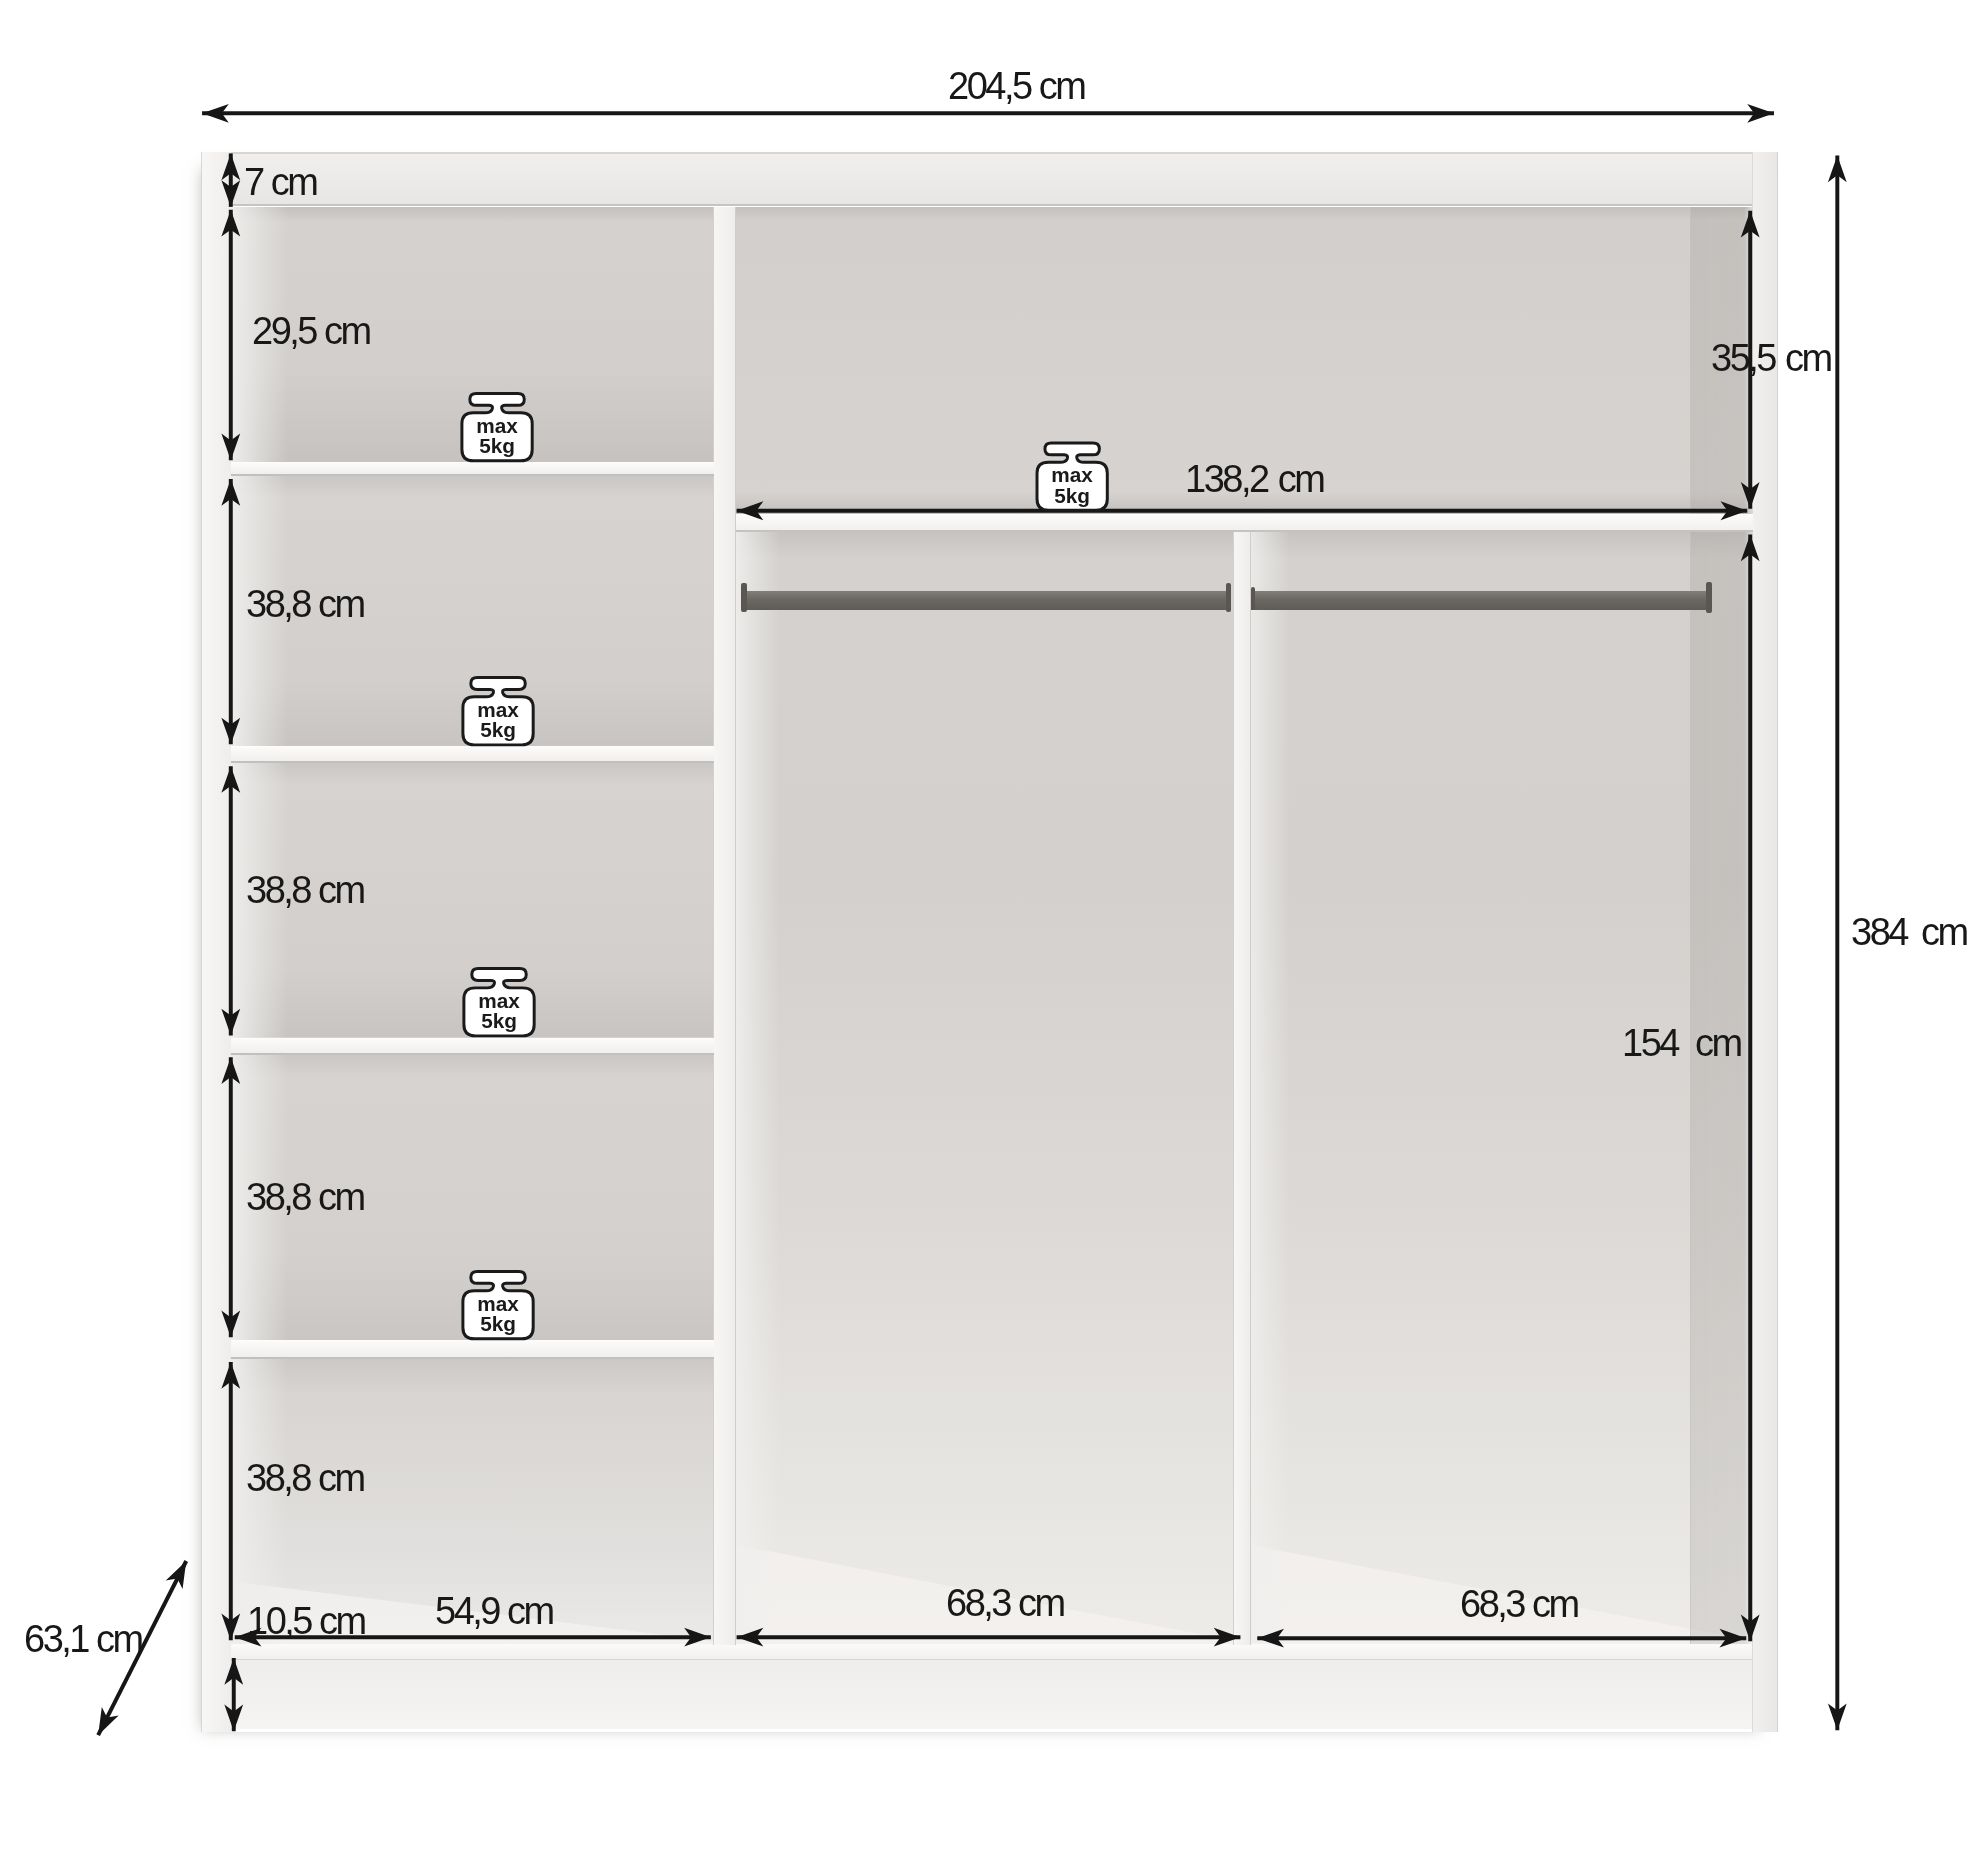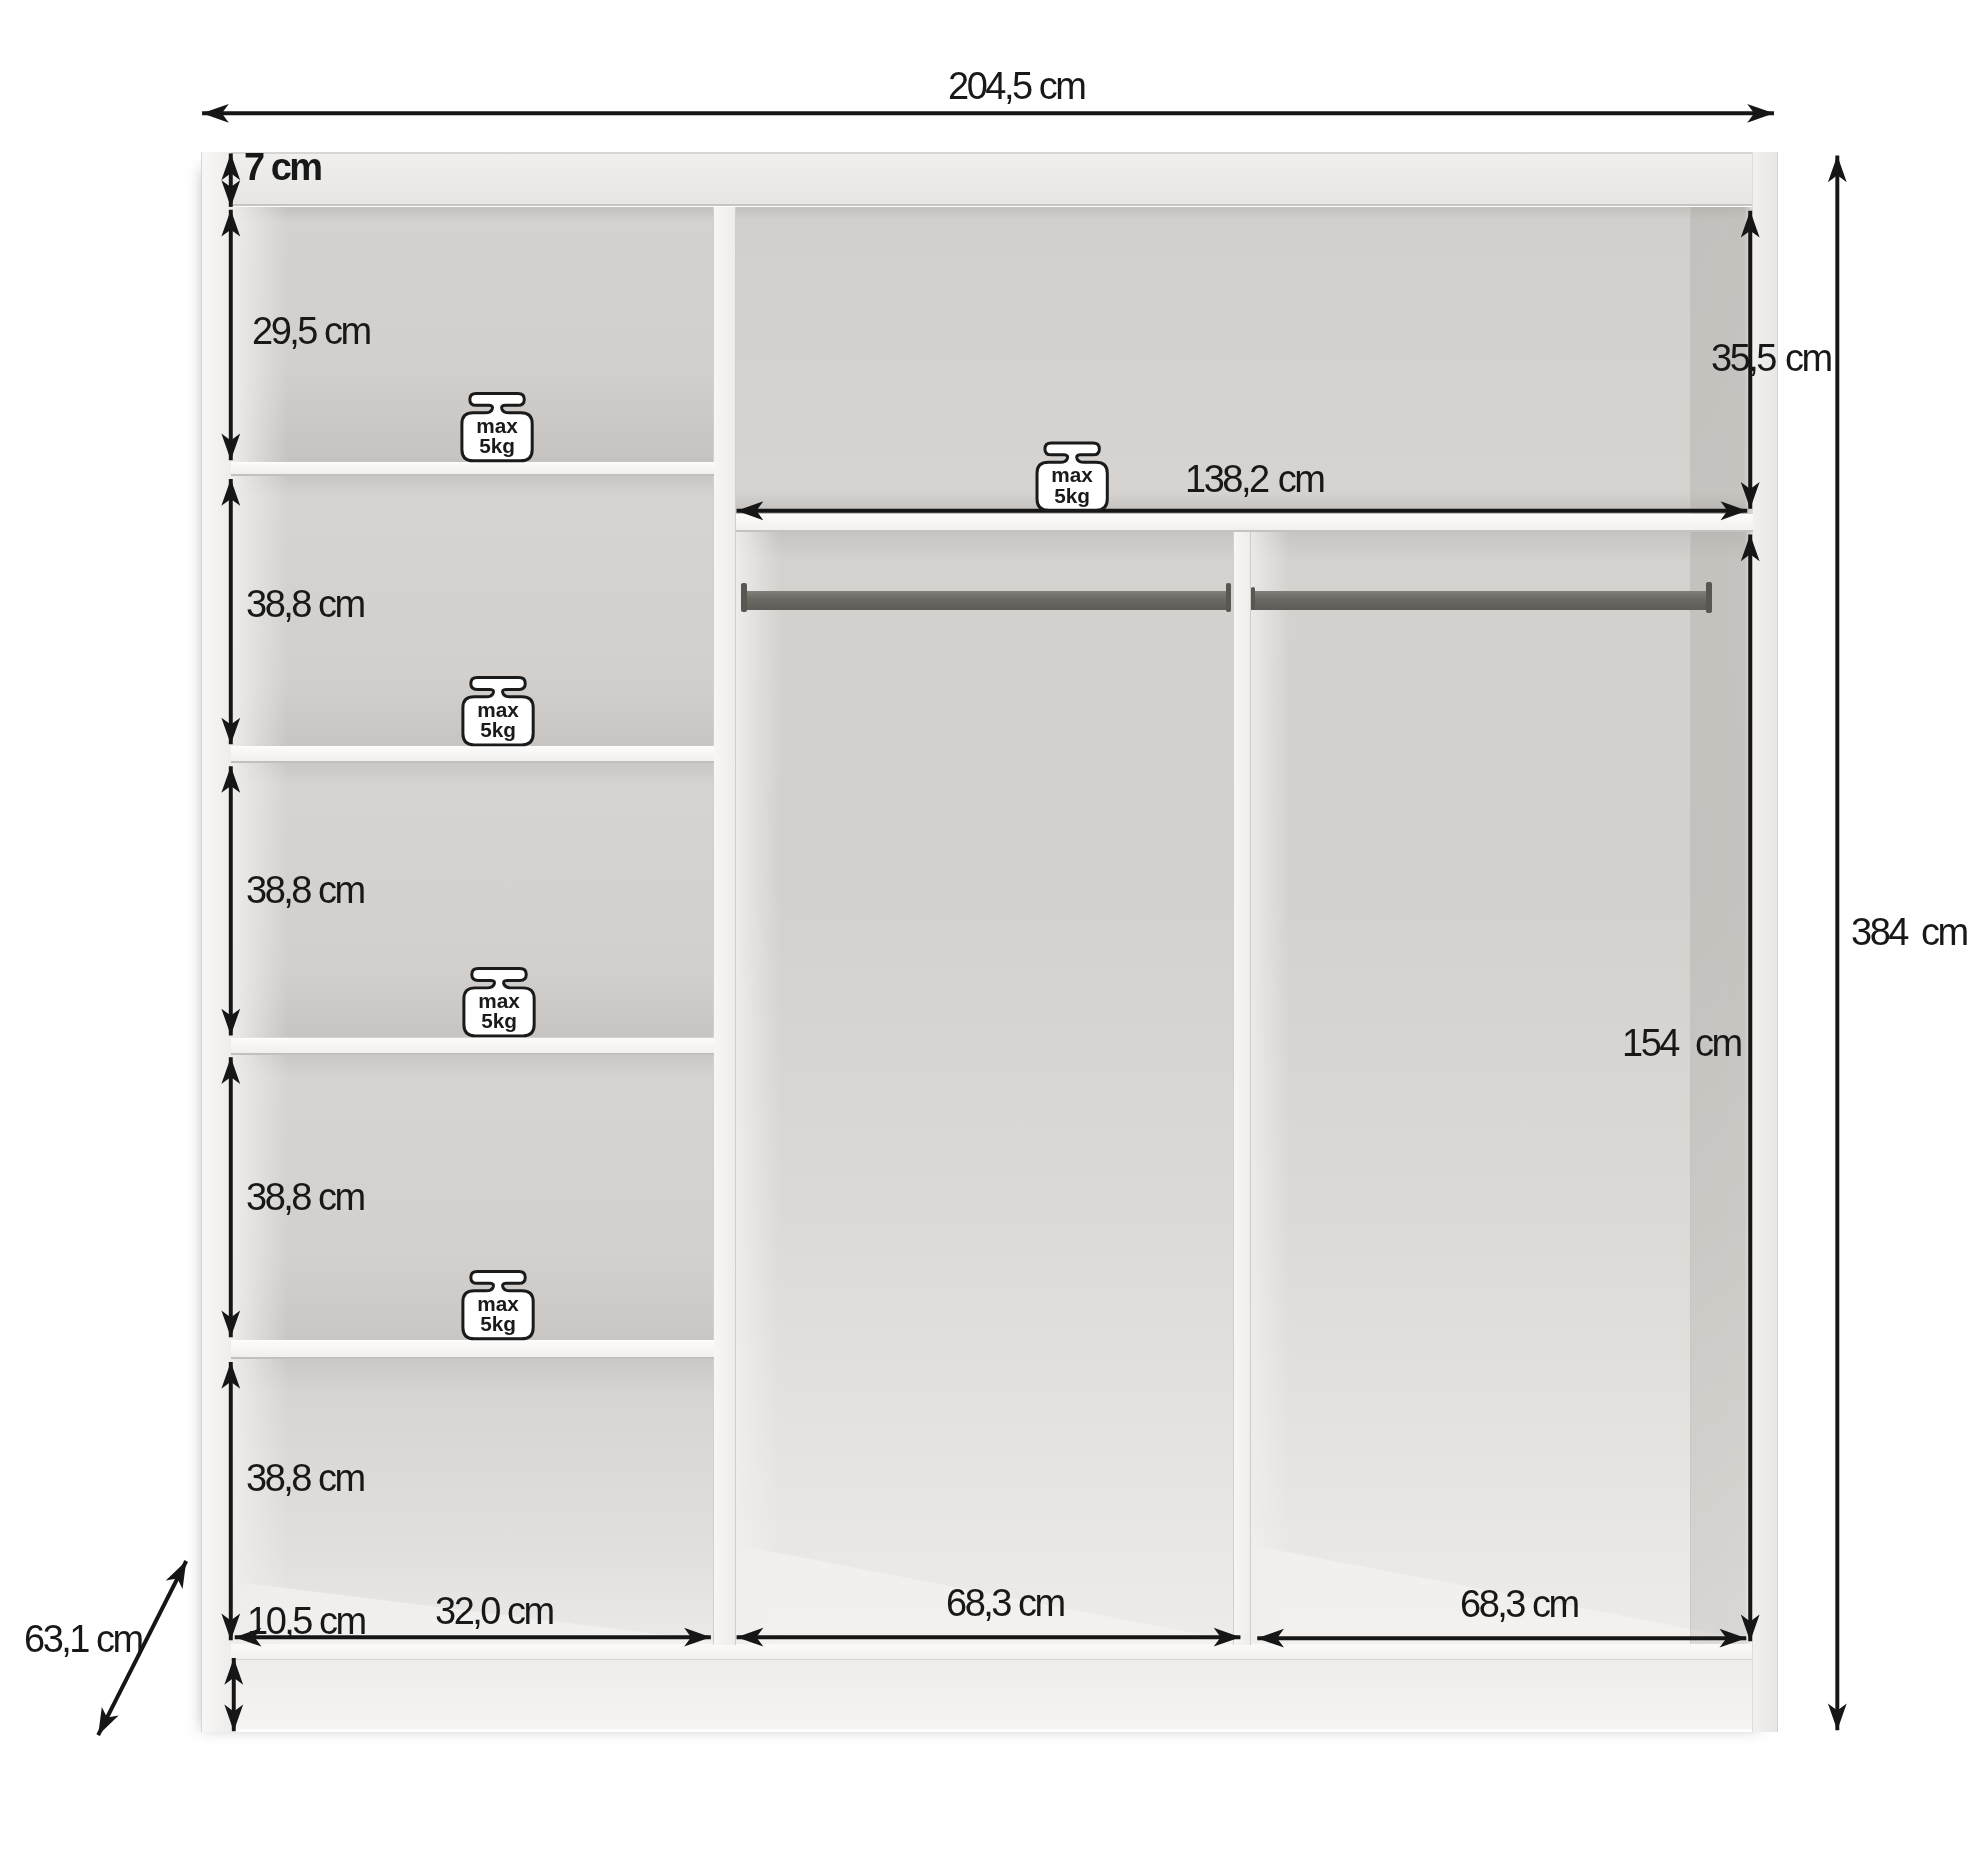--- a/index.html
+++ b/index.html
@@ -209,35 +209,35 @@
 
 <g transform="translate(1046,446)" stroke-width="3">
       <path d="M16 1.5 H58 Q64.5 1.5 64.5 7.5 Q64.5 13.5 58 13.5 H45 Q40.5 13.5 42 17.5 Q43.5 21 49 21 H61 Q72.5 21 72.5 32 V58 Q72.5 69.5 61 69.5 H13 Q1.5 69.5 1.5 58 V32 Q1.5 21 13 21 H25 Q30.5 21 32 17.5 Q33.5 13.5 29 13.5 H16 Q9.5 13.5 9.5 7.5 Q9.5 1.5 16 1.5 Z" fill="#ffffff" stroke="#1a1a1a"></path>
       <text x="37" y="41" text-anchor="middle" font-size="21" font-weight="bold" font-family="Liberation Sans, sans-serif" fill="#171717" fill-opacity="0.99" stroke="none">max</text>
       <text x="37" y="62" text-anchor="middle" font-size="21" font-weight="bold" font-family="Liberation Sans, sans-serif" fill="#171717" fill-opacity="0.99" stroke="none">5kg</text>
     </g>
 </svg>
 
 <div class="lbl" style="left:948px;top:67px;">204,5 cm</div>
 
-<div class="lbl" style="left:244px;top:148px;font-weight:bold;">7 cm</div>
+<div class="lbl" style="left:244px;top:163px;">7 cm</div>
 
 <div class="lbl" style="left:252px;top:312px;">29,5 cm</div>
 
 <div class="lbl" style="left:246px;top:585px;">38,8 cm</div>
 
 <div class="lbl" style="left:246px;top:871px;">38,8 cm</div>
 
 <div class="lbl" style="left:246px;top:1178px;">38,8 cm</div>
 
 <div class="lbl" style="left:246px;top:1459px;">38,8 cm</div>
 
 <div class="lbl" style="left:247px;top:1602px;">10,5 cm</div>
 
-<div class="lbl" style="left:435px;top:1592px;">32,0 cm</div>
+<div class="lbl" style="left:435px;top:1592px;">54,9 cm</div>
 
 <div class="lbl" style="left:946px;top:1584px;">68,3 cm</div>
 
 <div class="lbl" style="left:1460px;top:1585px;">68,3 cm</div>
 
 <div class="lbl" style="left:1185px;top:460px;word-spacing:2px;">138,2 cm</div>
 
 <div class="lbl" style="left:1711px;top:339px;word-spacing:2px;">35,5 cm</div>
 
 <div class="lbl" style="left:1622px;top:1024px;word-spacing:9px;">154 cm</div>

